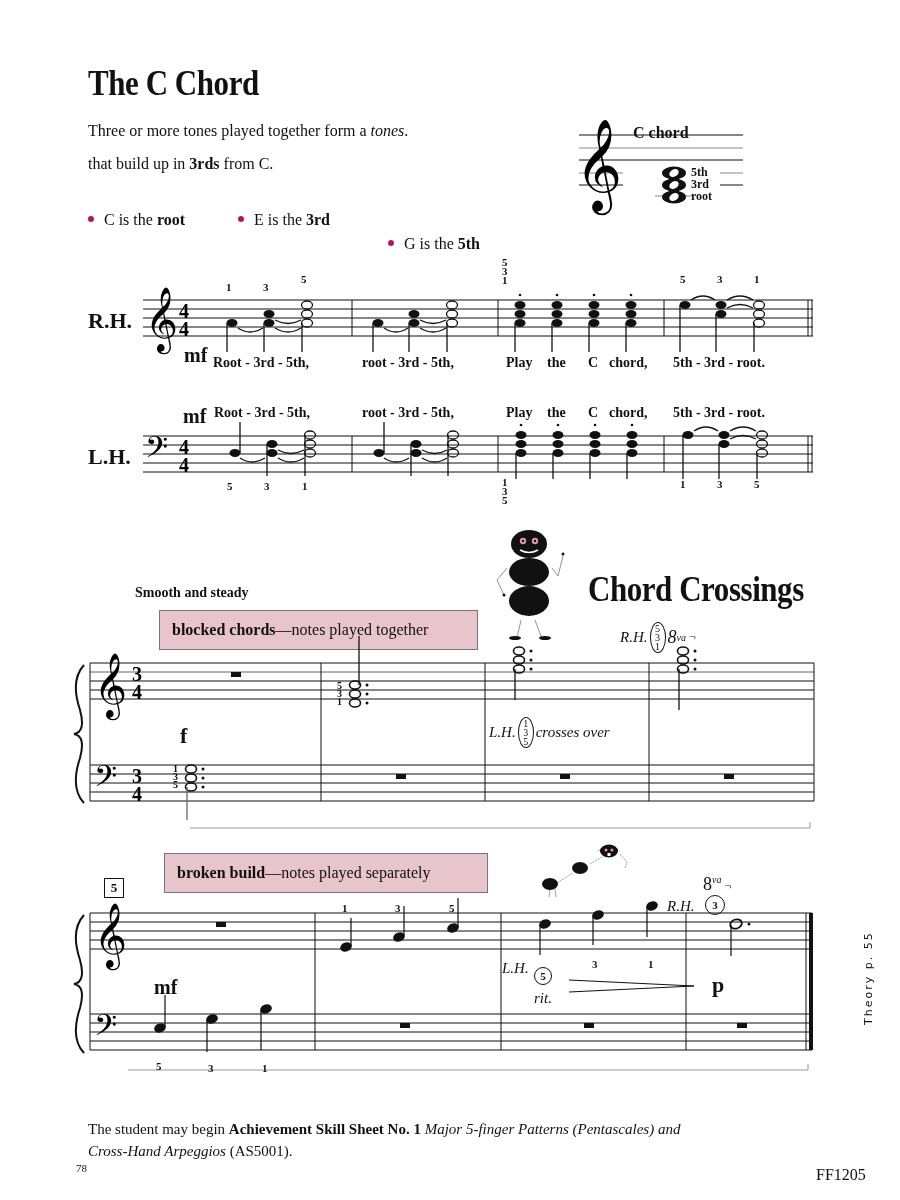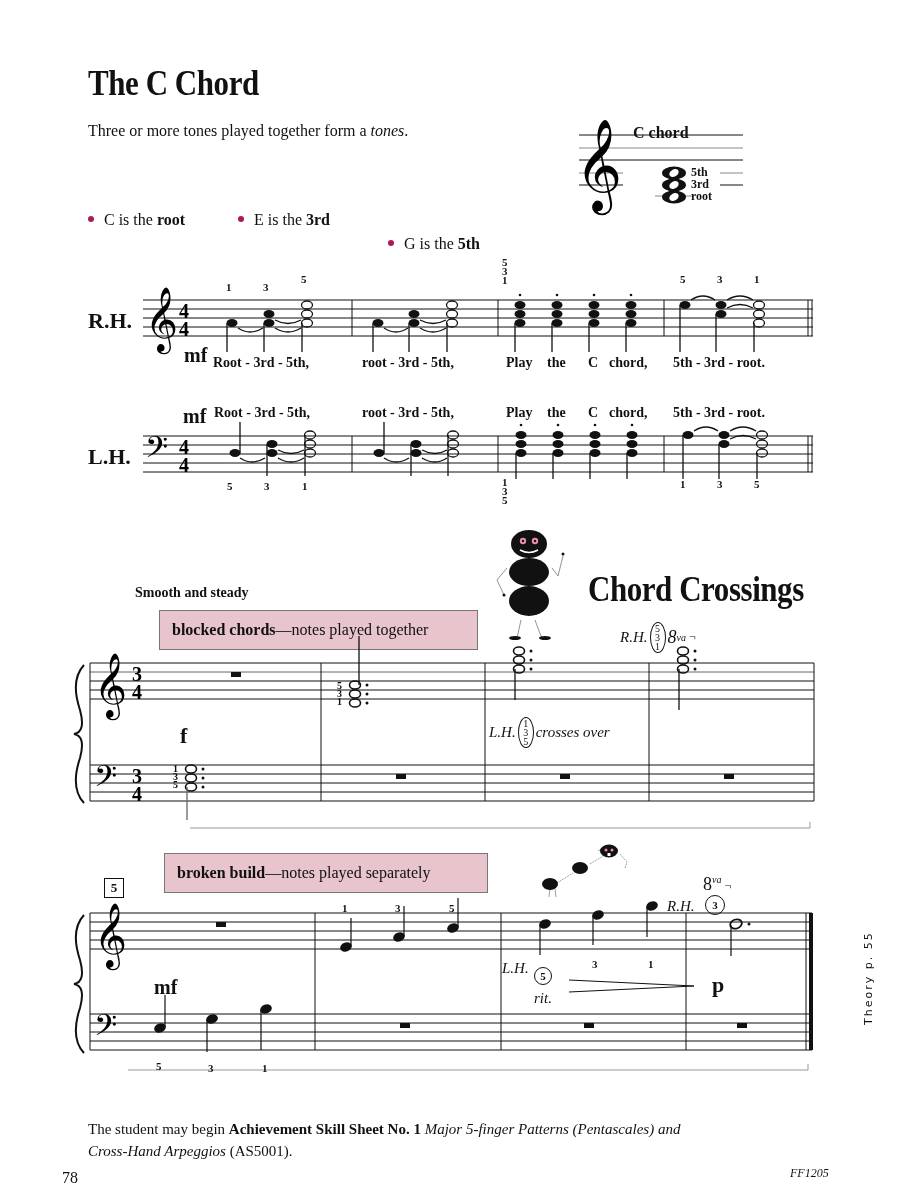--- a/index.html
+++ b/index.html
@@ -22,20 +22,21 @@
 </style>
 </head>
 <body>
 
 <div class="abs title" style="left:88px;top:62px;">The C Chord</div>
 
 <div class="abs body-text" style="left:88px;top:120px;">
   <span>Three or more tones played together form a </span><i>tones</i><span>.</span>
 </div>
 <div class="abs body-text" style="left:88px;top:153px;">
+  <div><span>that build up in </span><b>3rds</b><span> from C.</span></div>
 </div>
 
 <div class="abs body-text" style="left:88px;top:209px;">
   <span class="bullet-dot" style="background:#b0185a"></span><span>C is the </span><b>root</b>
 </div>
 <div class="abs body-text" style="left:238px;top:209px;">
   <span class="bullet-dot" style="background:#b0185a"></span><span>E is the </span><b>3rd</b>
 </div>
 <div class="abs body-text" style="left:388px;top:209px;margin-top:24px;">
   <span class="bullet-dot" style="background:#b0185a"></span><span>G is the </span><b>5th</b>
@@ -527,14 +528,14 @@
 </div>
 <div class="abs ital" style="left:667px;top:898px;">R.H.</div>
 <div class="abs" style="left:705px;top:895px;width:18px;height:18px;border:1px solid #111;border-radius:50%;font-weight:bold;font-size:11px;display:flex;align-items:center;justify-content:center;">3</div>
 
 <div class="abs sideways" style="left:862px;top:1025px;">Theory p. 55</div>
 
 <div class="abs footer" style="left:88px;top:1118px;width:720px;">
   <span>The student may begin </span><b>Achievement Skill Sheet No. 1</b><i> Major 5-finger Patterns (Pentascales) and</i><br>
   <i>Cross-Hand Arpeggios</i><span> (AS5001).</span>
 </div>
-<div class="abs" style="left:62px;top:1162px;font-size:16px;margin-top:7px;">78</div>
-<div class="abs" style="left:790px;top:1166px;font-size:12px;font-style:italic;">FF1205</div>
+<div class="abs" style="left:76px;top:1162px;font-size:11px;">78</div>
+<div class="abs" style="left:816px;top:1166px;font-size:16px;">FF1205</div>
 
 </body></html>

